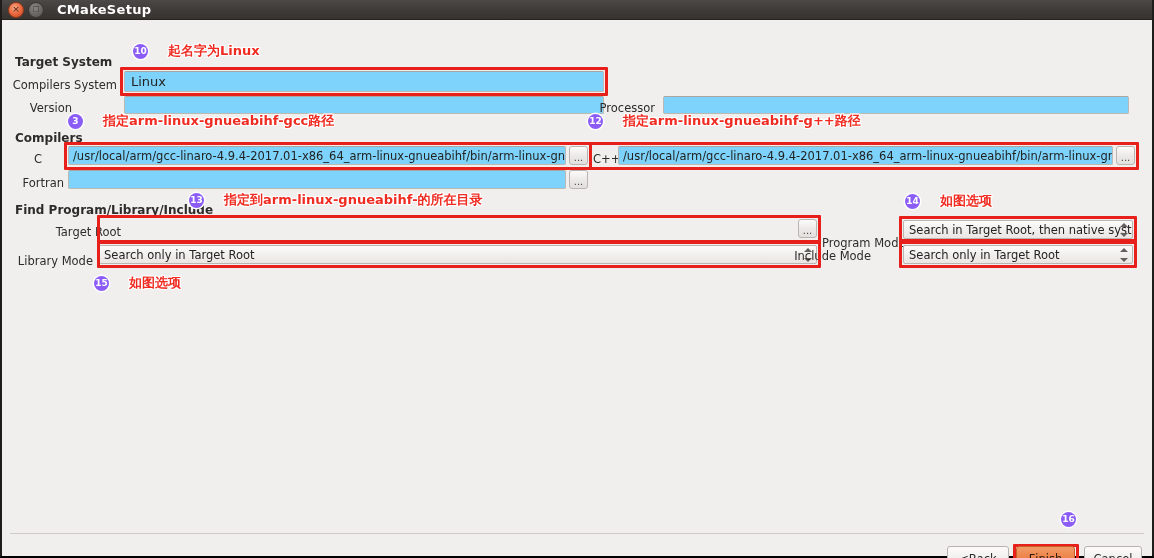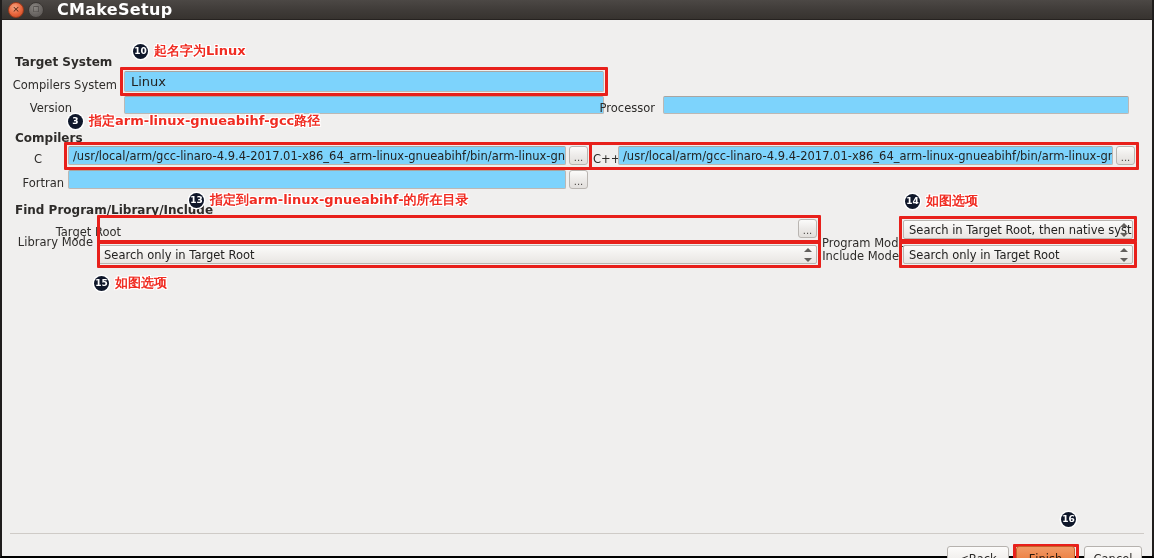--- a/index.html
+++ b/index.html
@@ -56,21 +56,21 @@
     left: 0; right: 0; top: 0; bottom: 0;
     color: #4a2212;
     font-size: 9px;
     line-height: 12px;
     text-align: center;
     font-family: "DejaVu Sans", sans-serif;
   }
   .wbtn.max .glyph { color: #2f2b29; font-size: 7px; line-height: 13px; }
   #wintitle {
     color: #ffffff;
-    font-size: 16px;
+    font-size: 13px;
     font-weight: bold;
     margin-left: 9px;
     letter-spacing: 0.3px;
   }
 
   
   #content {
     position: relative;
     width: 100%;
     height: 536px;
@@ -184,27 +184,27 @@
       1px 1px 0 #ffffff, -1px -1px 0 #ffffff,
       1px -1px 0 #ffffff, -1px 1px 0 #ffffff,
       0 1px 0 #ffffff, 0 -1px 0 #ffffff,
       1px 0 0 #ffffff, -1px 0 0 #ffffff;
   }
   .bullet {
     display: inline-block;
     width: 15px;
     height: 15px;
     border-radius: 50%;
-    background: #0f172a;
+    background: #8b5cf6;
     color: #ffffff;
     font-size: 9px;
     font-weight: bold;
     line-height: 15px;
     text-align: center;
-    margin-right: 6px;
+    margin-right: 20px;
     text-shadow: none;
     box-shadow: 0 0 0 1.5px #ffffff;
     flex: none;
     font-family: "DejaVu Sans", sans-serif;
   }
 
   
   #sep {
     position: absolute;
     left: 8px;
@@ -273,39 +273,39 @@
 
     <div class="fld-label" style="left:0px; top:156px; width:62px;">Fortran</div>
     <div class="ledit" style="left:66px; top:150px; width:498px; height:19px;"></div>
     <div class="dots" style="left:567px; top:150px; width:19px; height:19px;">...</div>
 
     <div class="sec-label" style="left:13px; top:183px;">Find Program/Library/Include</div>
 
     <div class="fld-label" style="left:0px; top:205px; width:91px;padding-left:28px;">Target Root</div>
     <div class="dots" style="left:796px; top:199px; width:19px; height:19px;">...</div>
 
-    <div class="fld-label" style="left:0px; top:215px; width:91px;">Library Mode</div>
+    <div class="fld-label" style="left:0px; top:234px; width:91px;">Library Mode</div>
     <div class="combo" style="left:96px; top:225px; width:719px; height:19px;">
       <span>Search only in Target Root</span>
       <span class="spin">
           <i class="up"></i>
           <i class="down"></i>
         </span>
     </div>
 
     <div class="fld-label" style="left:820px; top:216px; width:76px;">Program Mode</div>
     <div class="combo" style="left:901px; top:200px; width:230px; height:19px;">
       <span>Search in Target Root, then native system</span>
       <span class="spin">
           <i class="up"></i>
           <i class="down"></i>
         </span>
     </div>
 
-    <div class="fld-label" style="left:820px; top:229px; width:77px;">Include Mode</div>
+    <div class="fld-label" style="left:792px; top:229px; width:77px;">Include Mode</div>
     <div class="combo" style="left:901px; top:225px; width:230px; height:19px;">
       <span>Search only in Target Root</span>
       <span class="spin">
           <i class="up"></i>
           <i class="down"></i>
         </span>
     </div>
 
     <div class="rbox" style="left:118px; top:47px;  width:488px; height:29px;"></div>
     <div class="rbox" style="left:62px;  top:122px; width:528px; height:28px;"></div>
@@ -319,20 +319,24 @@
     <div class="anno" style="left:131px; top:22px;">
       <span class="bullet">10</span>
       <span>起名字为Linux</span>
     </div>
 
     <div class="anno" style="left:66px; top:92px;">
       <span class="bullet">3</span>
       <span>指定arm-linux-gnueabihf-gcc路径</span>
     </div>
 
+    <div class="anno" style="left:586px; top:92px;">
+      <span class="bullet">12</span>
+      <span>指定arm-linux-gnueabihf-g++路径</span>
+    </div>
 
     <div class="anno" style="left:187px; top:171px;">
       <span class="bullet">13</span>
       <span>指定到arm-linux-gnueabihf-的所在目录</span>
     </div>
 
     <div class="anno" style="left:903px; top:172px;">
       <span class="bullet">14</span>
       <span>如图选项</span>
     </div>

